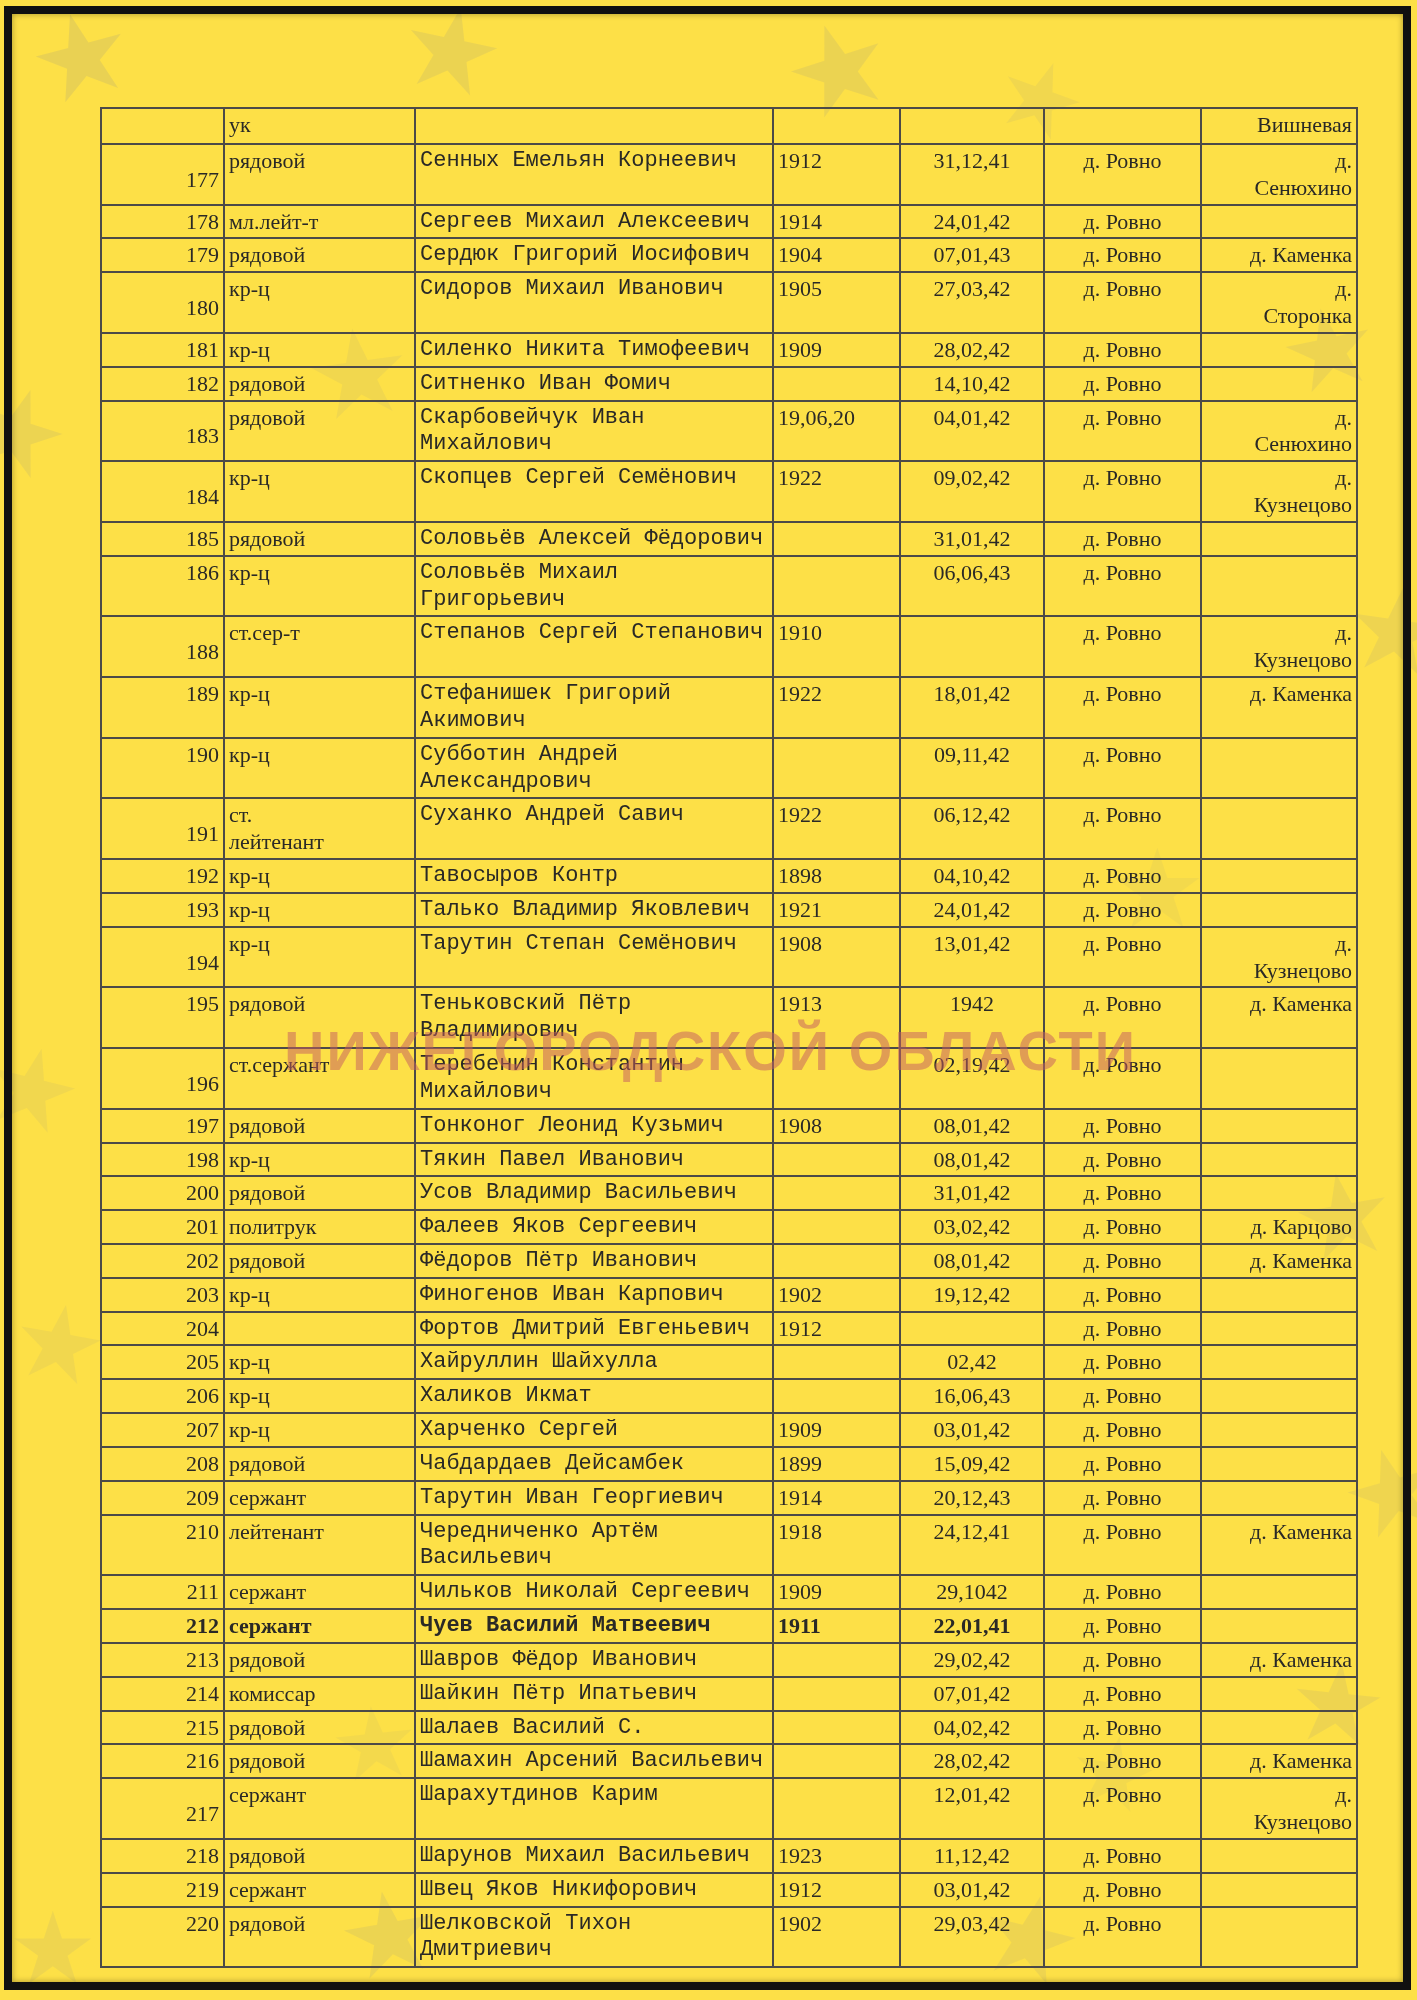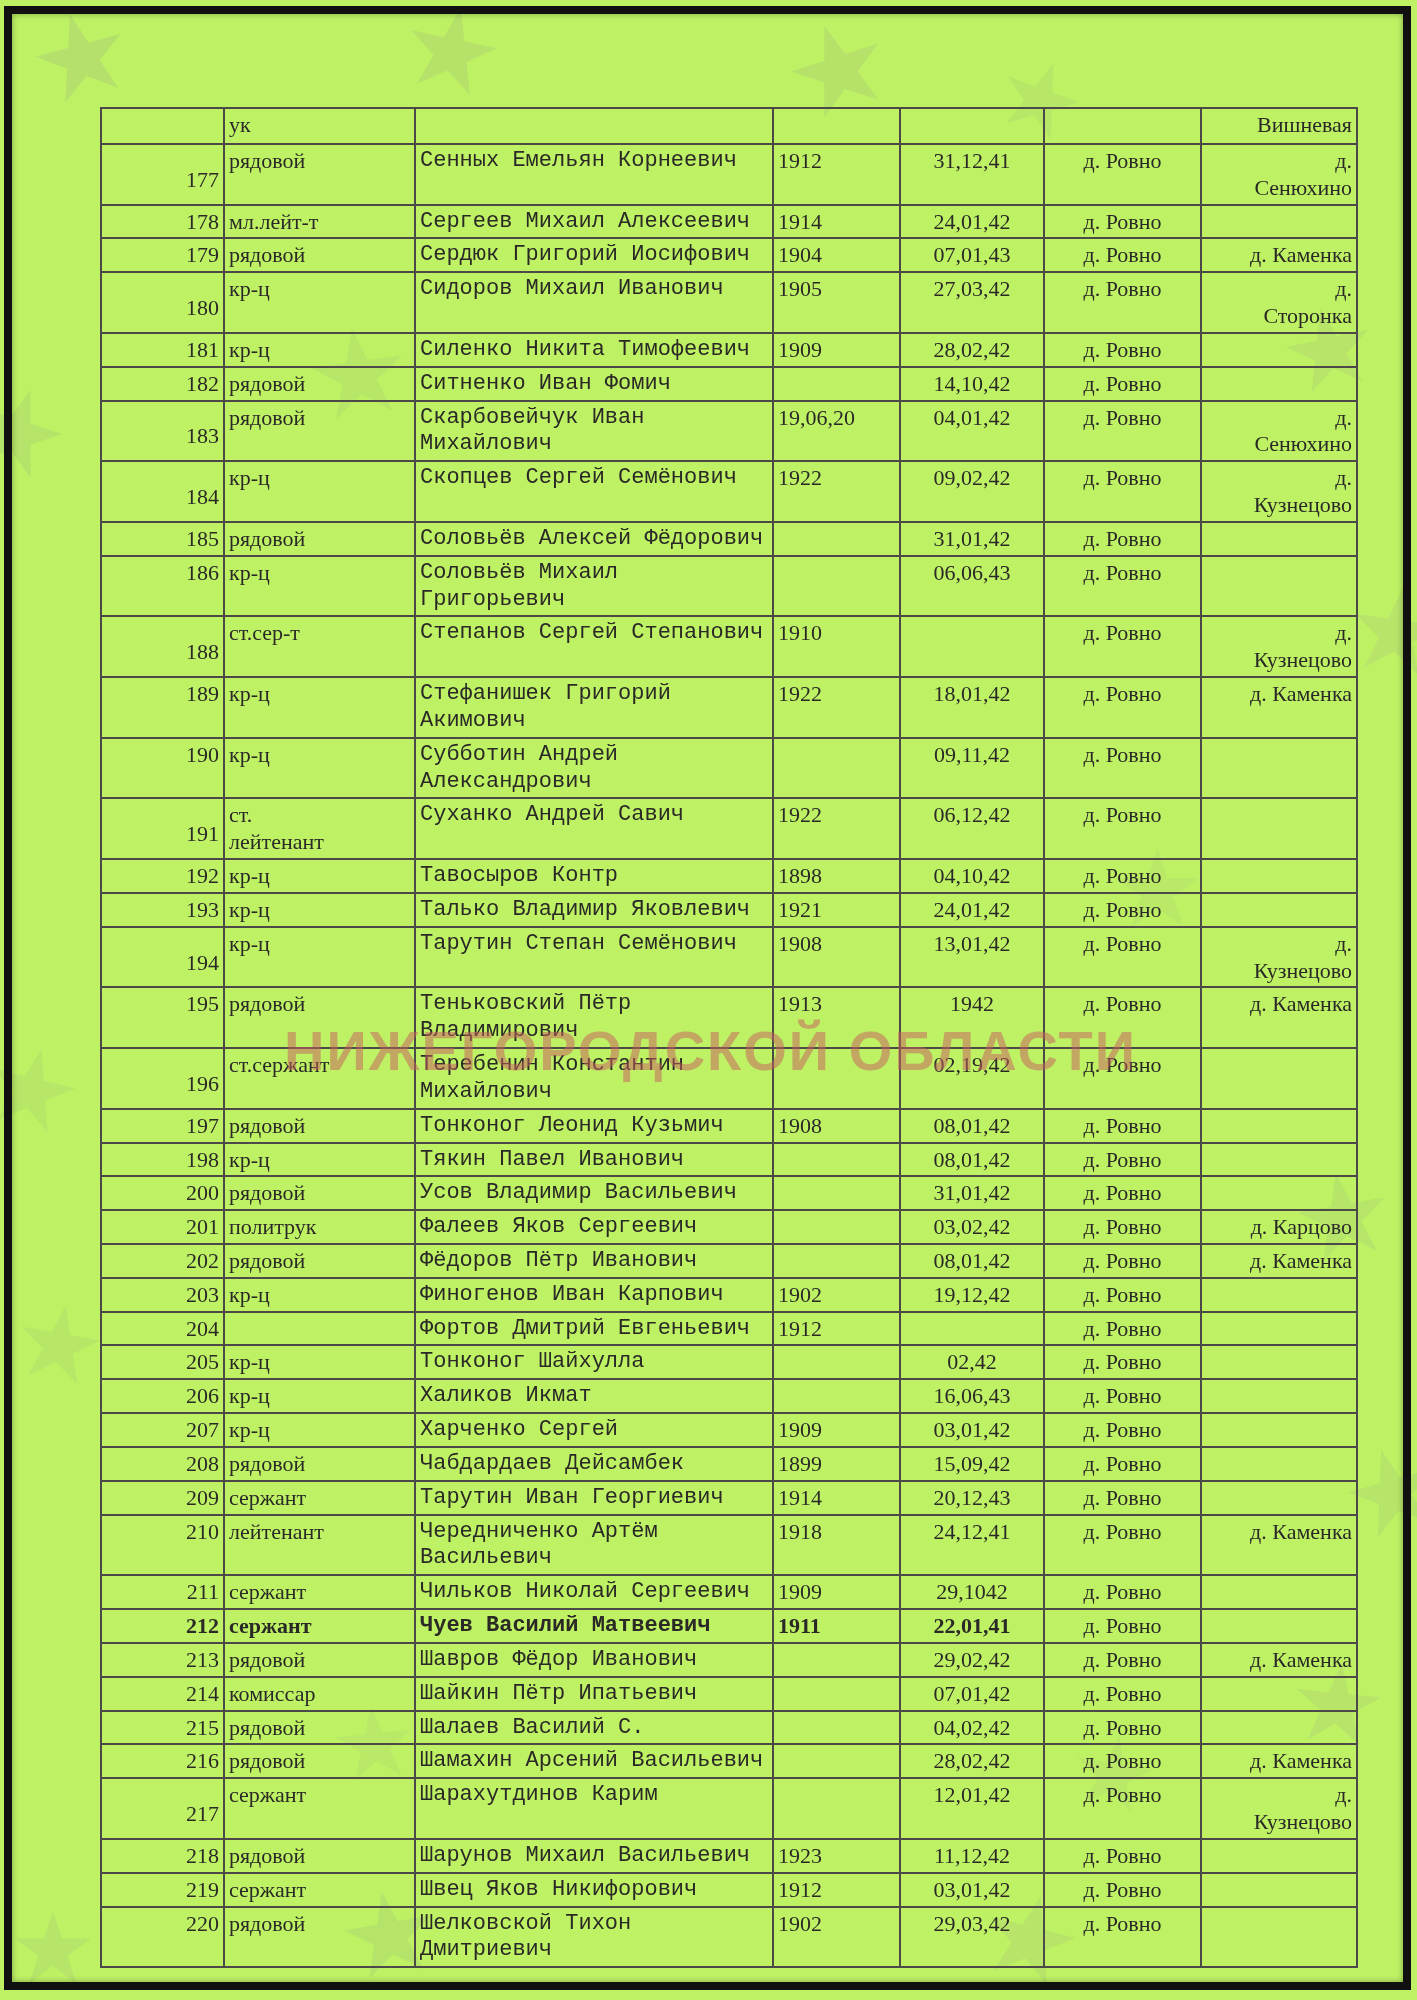--- a/index.html
+++ b/index.html
@@ -1,19 +1,19 @@
 <!DOCTYPE html>
 <html><head>
 <meta charset="utf-8">
 <style>
   html,body{margin:0;padding:0;background:#e9e7e3;}
   .page{
     position:relative;
     width:1417px;height:2000px;
-    background:#bef264;
+    background:#fde047;
     overflow:hidden;
     font-family:"Liberation Serif","DejaVu Serif",serif;
     color:#2a2926;
   }
   
   .scan-frame{
     position:absolute;left:4px;top:6px;right:6px;bottom:10px;
     border:8px solid #101010;
     pointer-events:none;z-index:6;
     box-shadow:inset 0 0 6px rgba(0,0,0,.35);
@@ -343,21 +343,21 @@
       <td class="c-rank"></td>
       <td class="c-name">Фортов Дмитрий Евгеньевич</td>
       <td class="c-born">1912</td>
       <td class="c-died"></td>
       <td class="c-place">д. Ровно</td>
       <td class="c-place2"></td>
     </tr>
         <tr class="r-s">
       <td class="c-num">205</td>
       <td class="c-rank">кр-ц</td>
-      <td class="c-name">Тонконог Шайхулла</td>
+      <td class="c-name">Хайруллин Шайхулла</td>
       <td class="c-born"></td>
       <td class="c-died">02,42</td>
       <td class="c-place">д. Ровно</td>
       <td class="c-place2"></td>
     </tr>
         <tr class="r-s">
       <td class="c-num">206</td>
       <td class="c-rank">кр-ц</td>
       <td class="c-name">Халиков Икмат</td>
       <td class="c-born"></td>

